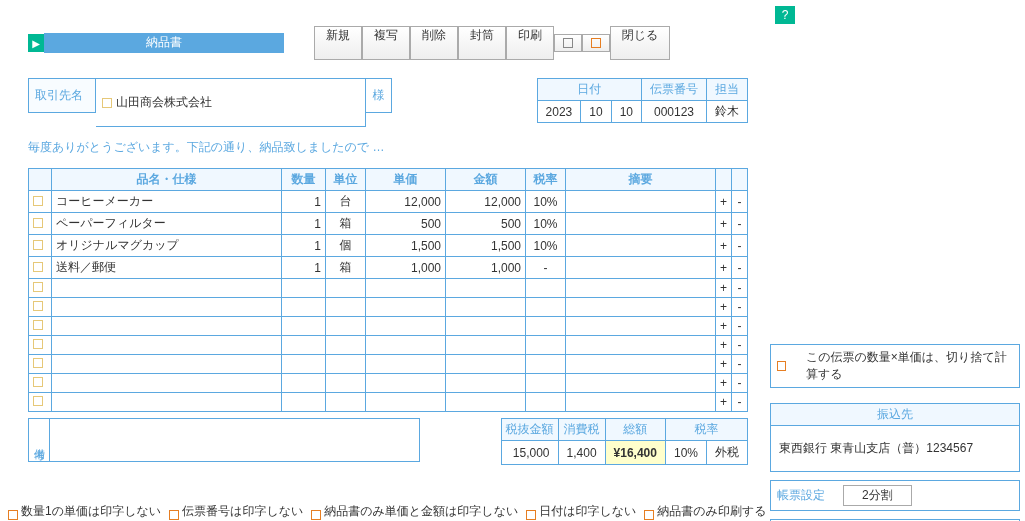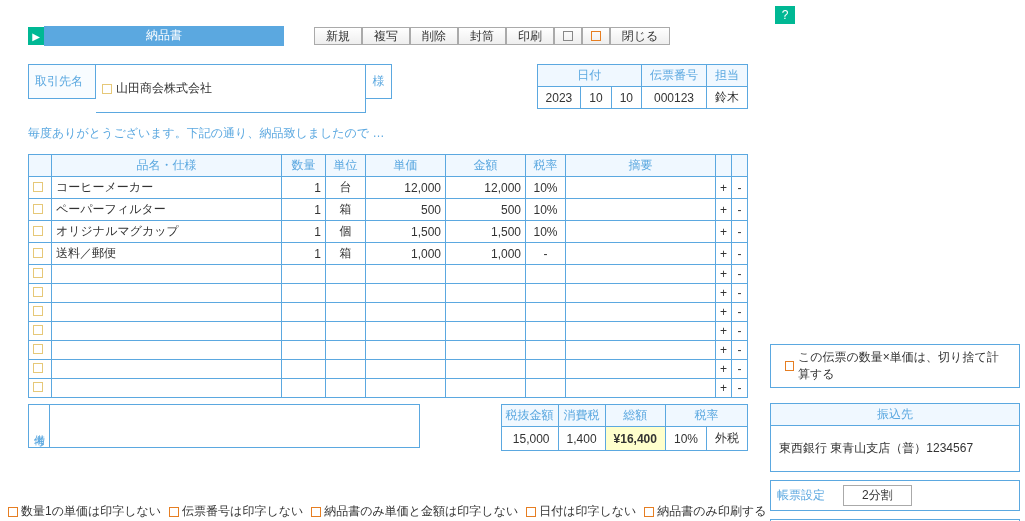--- a/index.html
+++ b/index.html
@@ -3,62 +3,62 @@
 <meta charset="utf-8">
 <style>
 * { box-sizing: border-box; margin: 0; padding: 0; }
 body { font-family: "MS PGothic", sans-serif; font-size: 12px; background: #fff; color: #333; }
 .container { width: 1025px; height: 521px; position: relative; }
 .main { position: absolute; left: 28px; top: 26px; width: 720px; }
 .topbar { display: flex; align-items: center; gap: 0; margin-bottom: 10px; }
 .arrow-btn { width: 16px; height: 18px; background: #00b894; color: #fff; display: flex; align-items: center; justify-content: center; font-size: 10px; }
 .title-bar { width: 240px; height: 20px; background: #5ba8e0; color: #fff; text-align: center; line-height: 18px; }
 .tb-gap { width: 30px; }
-.tb-cell { width: 48px; height: 18px; border: 1px solid #aaa; background: linear-gradient(#fff,#eee); text-align: center; line-height: 16px; }
+.tb-cell { width: 48px; height: 34px; border: 1px solid #aaa; background: linear-gradient(#fff,#eee); text-align: center; line-height: 16px; }
 .tb-icon { width: 28px; height: 18px; border: 1px solid #aaa; background: linear-gradient(#fff,#eee); display: flex; align-items: center; justify-content: center; }
 .icon-sq { width: 10px; height: 10px; border: 1px solid #888; }
 .icon-sq-o { border-color: #e67e22; }
 .customer-row { display: flex; align-items: flex-start; margin-top: 18px; }
 .cust-label { width: 68px; border: 1px solid #5ba8e0; color: #5ba8e0; padding: 8px 6px; background: #f8fcff; }
 .cust-field { width: 270px; border: 1px solid #5ba8e0; border-left: none; padding: 15px 6px; display: flex; align-items: center; background:#fff; }
 .sq { width: 10px; height: 10px; border: 1px solid #e6c878; margin-right: 4px; display: inline-block; }
 .honorific { color: #5ba8e0; padding: 8px 6px; border:1px solid #5ba8e0; border-left:none; width:26px; text-align:center; }
 .meta-tbl { margin-left: auto; }
 .meta-tbl table { border-collapse: collapse; }
 .meta-tbl td, .meta-tbl th { border: 1px solid #5ba8e0; padding: 2px 8px; text-align: center; font-weight: normal; margin-left: 17px; }
 .meta-tbl th { background: #f0f8ff; color: #5ba8e0; }
 .company-info { text-align: right; color: #5ba8e0; margin-top: 4px; line-height: 1.4; }
 .greeting { color: #5ba8e0; margin-top: 12px; }
 .items-tbl { width: 100%; border-collapse: collapse; margin-top: 12px; }
-.items-tbl th { background: #f0f8ff; color: #5ba8e0; font-weight: normal; border: 1px solid #5ba8e0; padding: 2px 4px; }
+.items-tbl th { background: #f0f8ff; color: #5ba8e0; font-weight: bold; border: 1px solid #5ba8e0; padding: 2px 4px; }
 .items-tbl td { border: 1px solid #5ba8e0; padding: 2px 4px; height: 17px; }
 .ta-r { text-align: right; }
 .ta-c { text-align: center; }
 .col-sq { width: 16px; }
 .col-name { width: 230px; }
 .col-qty { width: 44px; }
 .col-unit { width: 40px; }
 .col-price { width: 80px; }
 .col-amt { width: 80px; }
 .col-tax { width: 40px; }
 .col-note { }
 .col-pm { width: 16px; text-align:center; }
 .bottom-row { display: flex; margin-top: 6px; }
 .remarks-box { width: 22px; height: 44px; border: 1px solid #5ba8e0; color: #5ba8e0; display:flex; align-items:center; justify-content:center; writing-mode: vertical-rl; font-size:11px; }
 .remarks-field { width: 370px; height:44px; border:1px solid #5ba8e0; border-left:none; }
 .totals-tbl { border-collapse: collapse; margin-left: auto; }
 .totals-tbl th { background: #f0f8ff; color: #5ba8e0; font-weight: normal; border: 1px solid #5ba8e0; padding: 2px 4px; text-align:center; }
 .totals-tbl td { border: 1px solid #5ba8e0; padding: 3px 8px; text-align: right; }
 .grand-total { background: #ffffcc; font-weight: bold; }
 .foot-opts { position: absolute; left: 8px; top: 503px; display: flex; gap: 8px; }
-.foot-opt { display: flex; align-items: center; gap: 3px; }
+.foot-opt { display: flex; align-items: flex-end; gap: 3px; }
 .ck { width: 10px; height: 10px; border: 1px solid #e67e22; display:inline-block; }
 .side { position: absolute; left: 770px; top: 6px; width: 250px; }
 .help-btn { width: 20px; height: 18px; background: #00b894; color: #fff; text-align: center; line-height:18px; margin-left:5px; }
-.side-box { border: 1px solid #5ba8e0; margin-top: 320px; padding: 4px 14px; display:flex; align-items:center; gap:4px;justify-content:center; }
+.side-box { border: 1px solid #5ba8e0; margin-top: 320px; padding: 4px 6px; display:flex; align-items:center; gap:20px;justify-content:center; }
 .bank-box { border: 1px solid #5ba8e0; margin-top: 15px; }
 .bank-head { background: #f0f8ff; color: #5ba8e0; text-align: center; border-bottom: 1px solid #5ba8e0; padding:2px; }
 .bank-body { padding: 14px 8px; }
 .form-set { border:1px solid #5ba8e0; margin-top:8px; padding:4px 6px; display:flex; align-items:center; gap:18px; }
 .form-set-label { color:#5ba8e0; }
 .form-set-val { border:1px solid #aaa; padding:1px 18px; }
 .tmpl-box { border:1px solid #5ba8e0; margin-top:8px; padding:4px 6px; display:flex; align-items:center; gap:4px;}
 </style>
 </head>
 <body>

